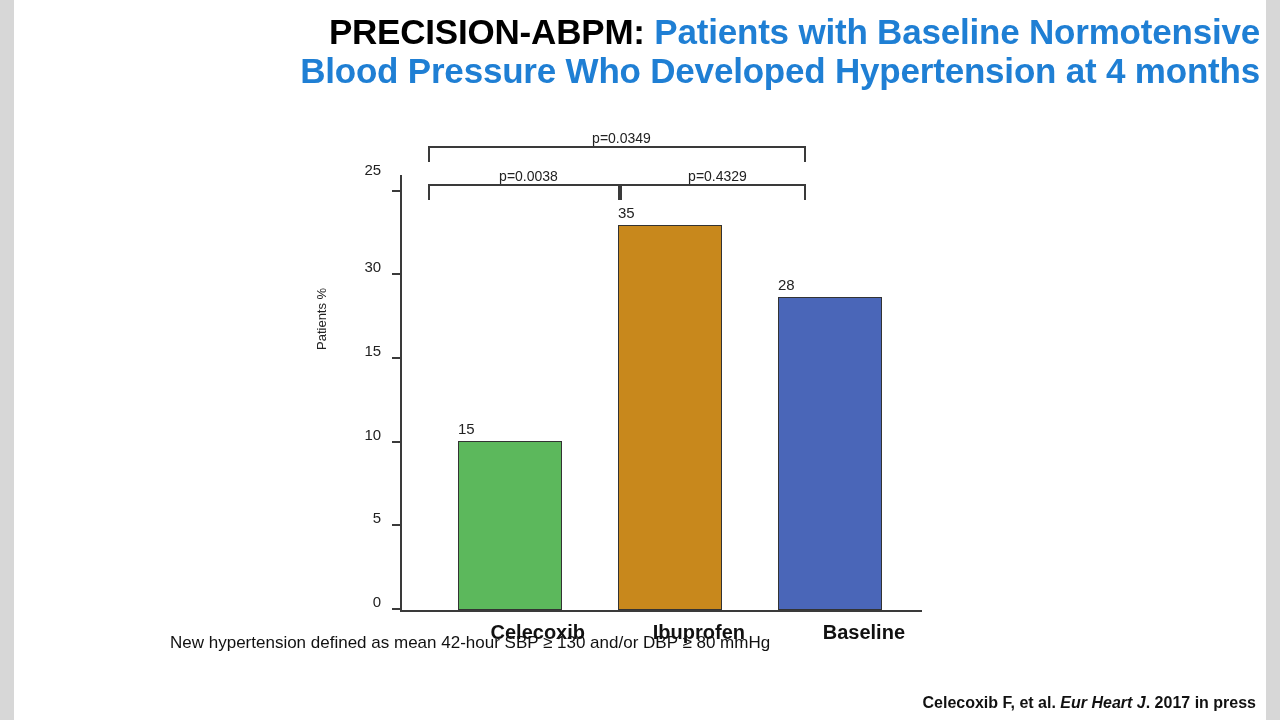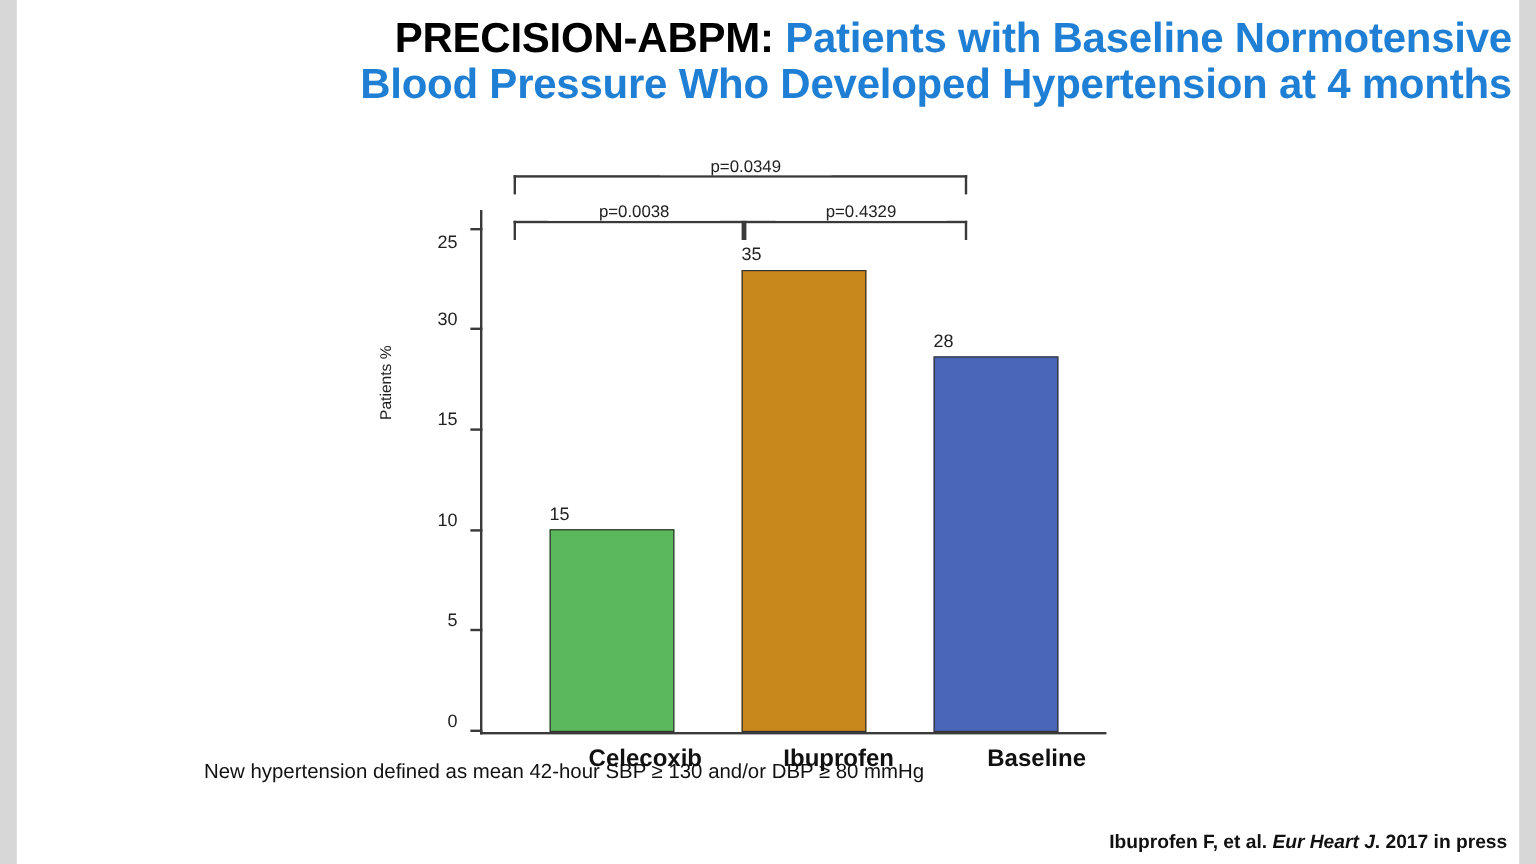--- a/index.html
+++ b/index.html
@@ -209,21 +209,21 @@
       <div class="tick" style="bottom:167.3px;"></div>
       <div class="ticklabel" style="bottom:167.3px; margin-bottom:-8px;">10</div>
 
       <div class="tick" style="bottom:250.9px;"></div>
       <div class="ticklabel" style="bottom:250.9px; margin-bottom:-8px;">15</div>
 
       <div class="tick" style="bottom:334.6px;"></div>
       <div class="ticklabel" style="bottom:334.6px; margin-bottom:-8px;">30</div>
 
       <div class="tick" style="bottom:418.3px;"></div>
-      <div class="ticklabel" style="bottom:399px; margin-bottom:-8px;">25</div>
+      <div class="ticklabel" style="bottom:432px; margin-bottom:-8px;">25</div>
 
       <div class="bars">
 
         <div class="bar-wrap" style="left:56px;">
           <div class="bar" style="height:169px; background:#5cb85c;"></div>
           <div class="bar-value" style="bottom:173px;">15</div>
         </div>
 
         <div class="bar-wrap" style="left:216px;">
           <div class="bar" style="height:385px; background:#c8881c;"></div>
@@ -238,15 +238,15 @@
 
       <div class="cat-label" style="left:33px;">Celecoxib</div>
       <div class="cat-label" style="left:193px;">Ibuprofen</div>
       <div class="cat-label" style="left:353px;">Baseline</div>
     </div>
   </div>
 
   <div class="footnote">New hypertension defined as mean 42-hour SBP ≥ 130 and/or DBP ≥ 80 mmHg</div>
 
   <div class="source">
-    <span>Ibuprofen F, et al. </span><em>Eur Heart J</em><span>. 2017 in press</span>
+    <span>Celecoxib F, et al. </span><em>Eur Heart J</em><span>. 2017 in press</span>
   </div>
 </div>
 
 </body></html>

